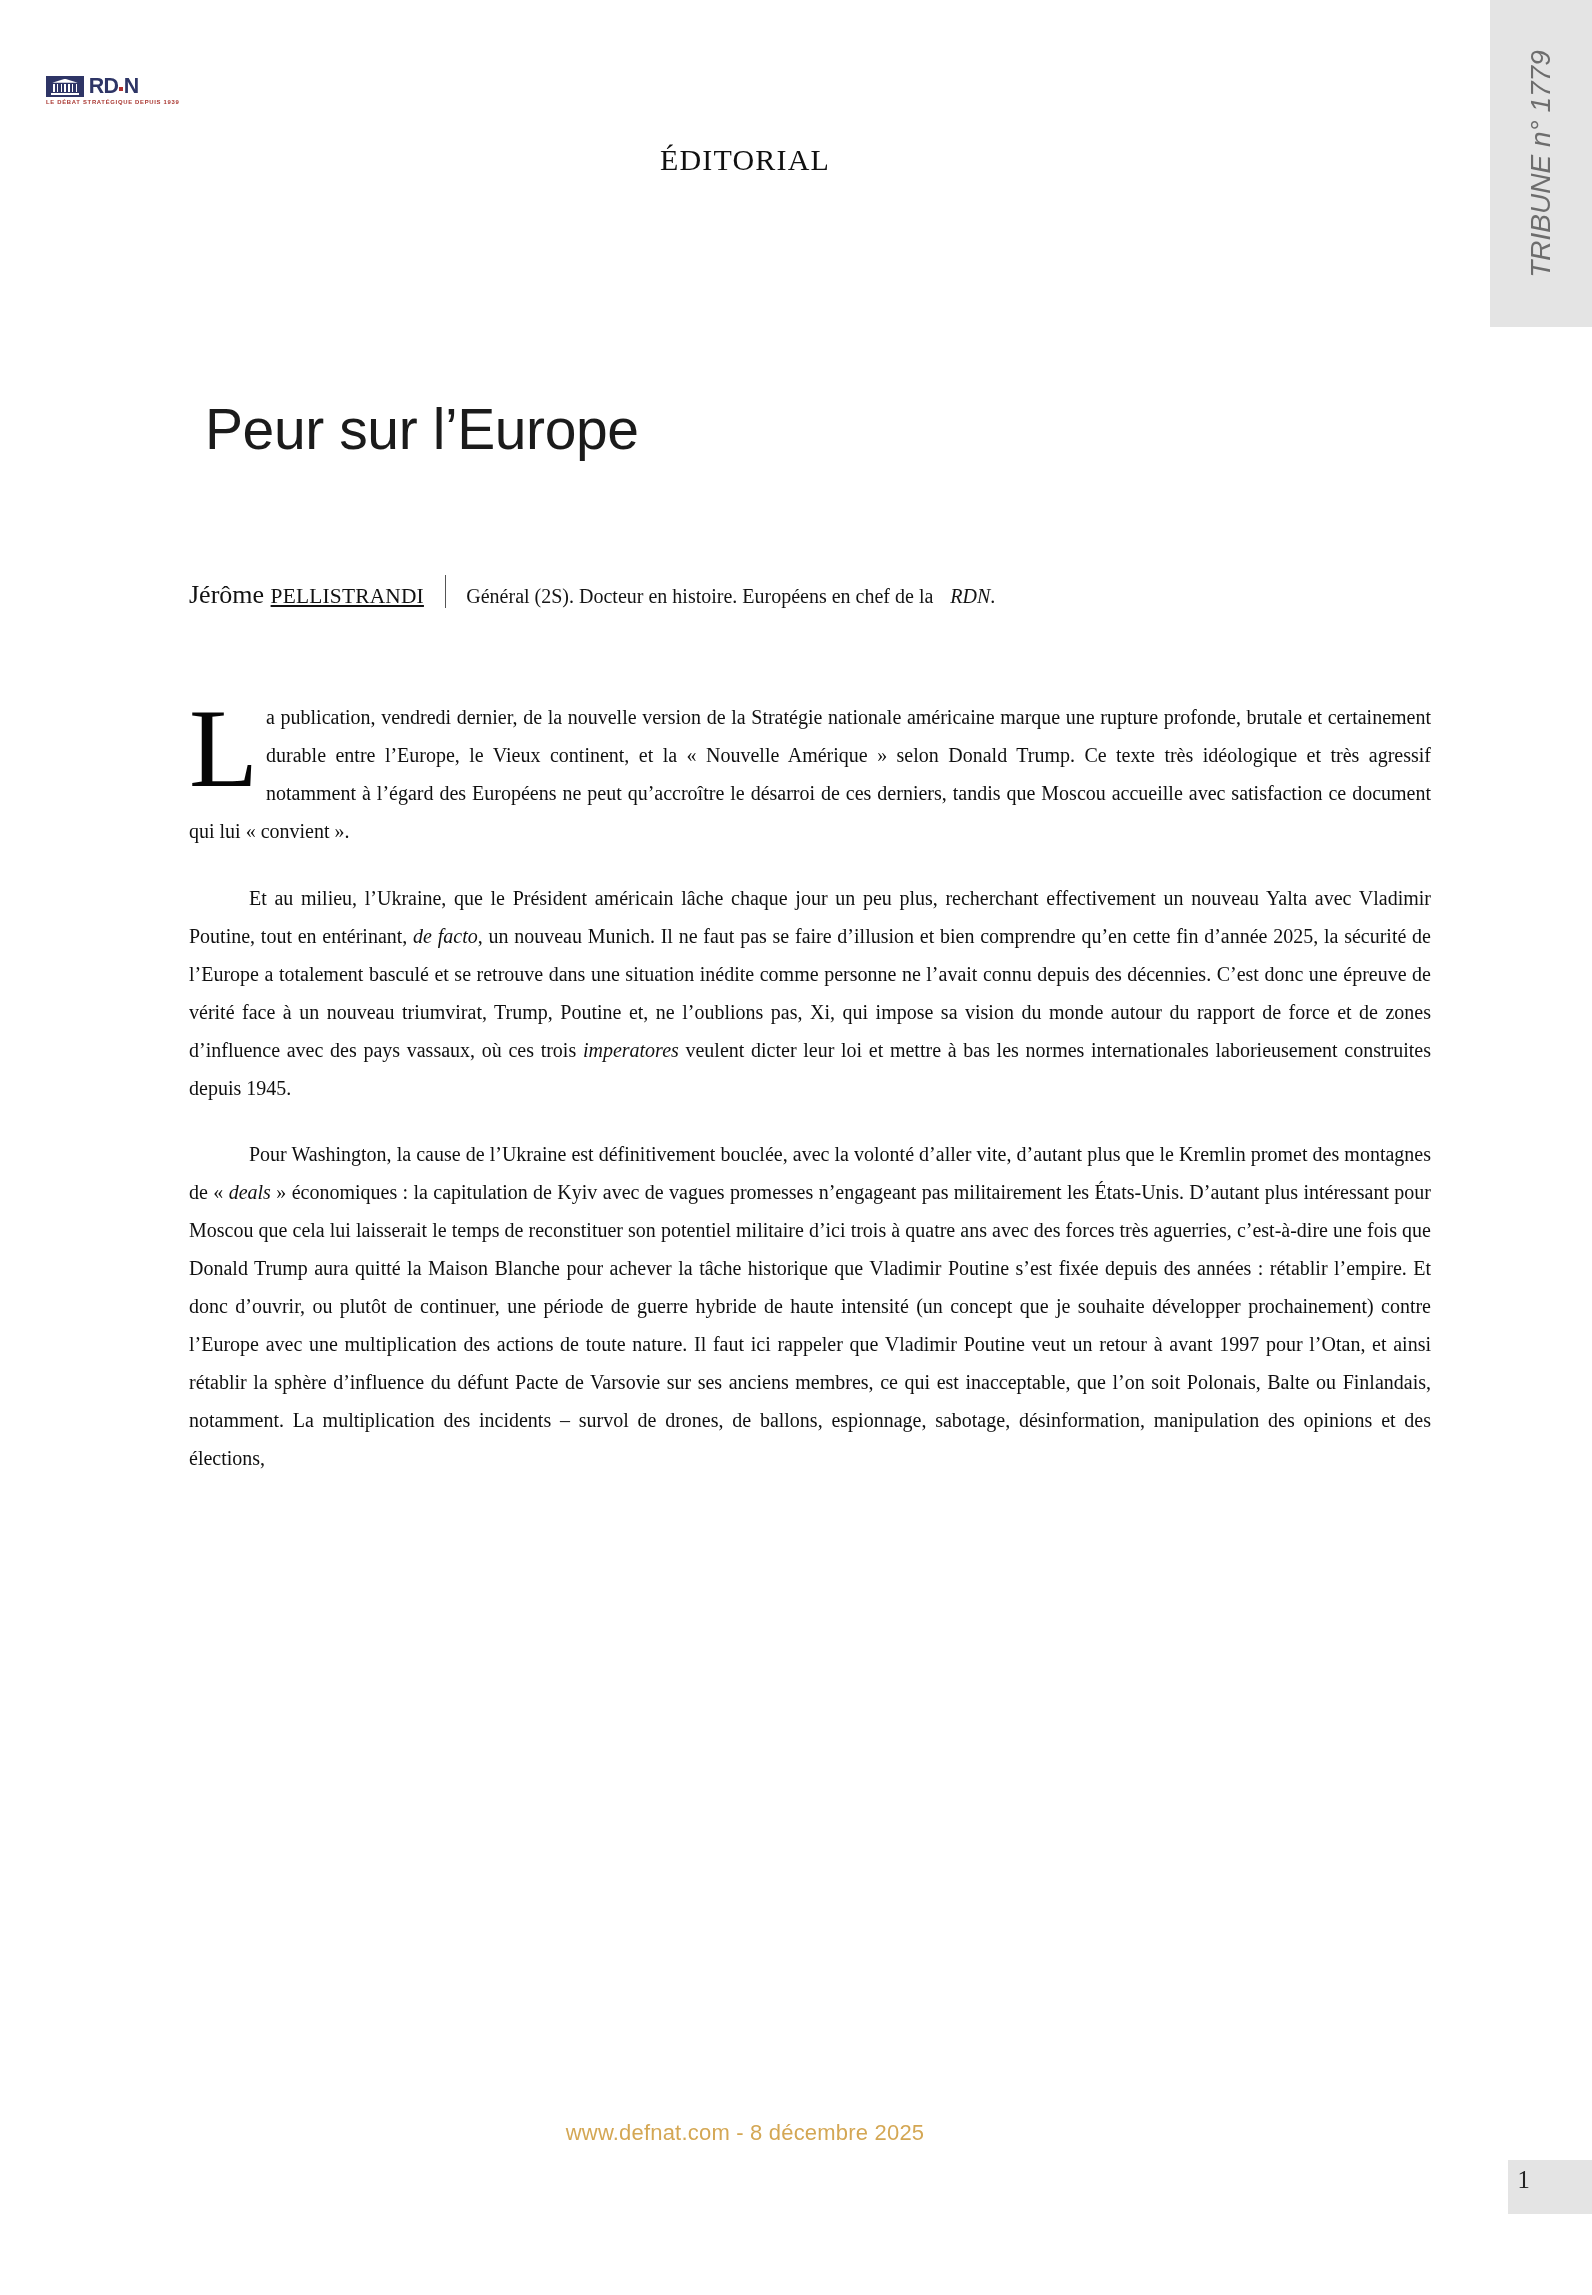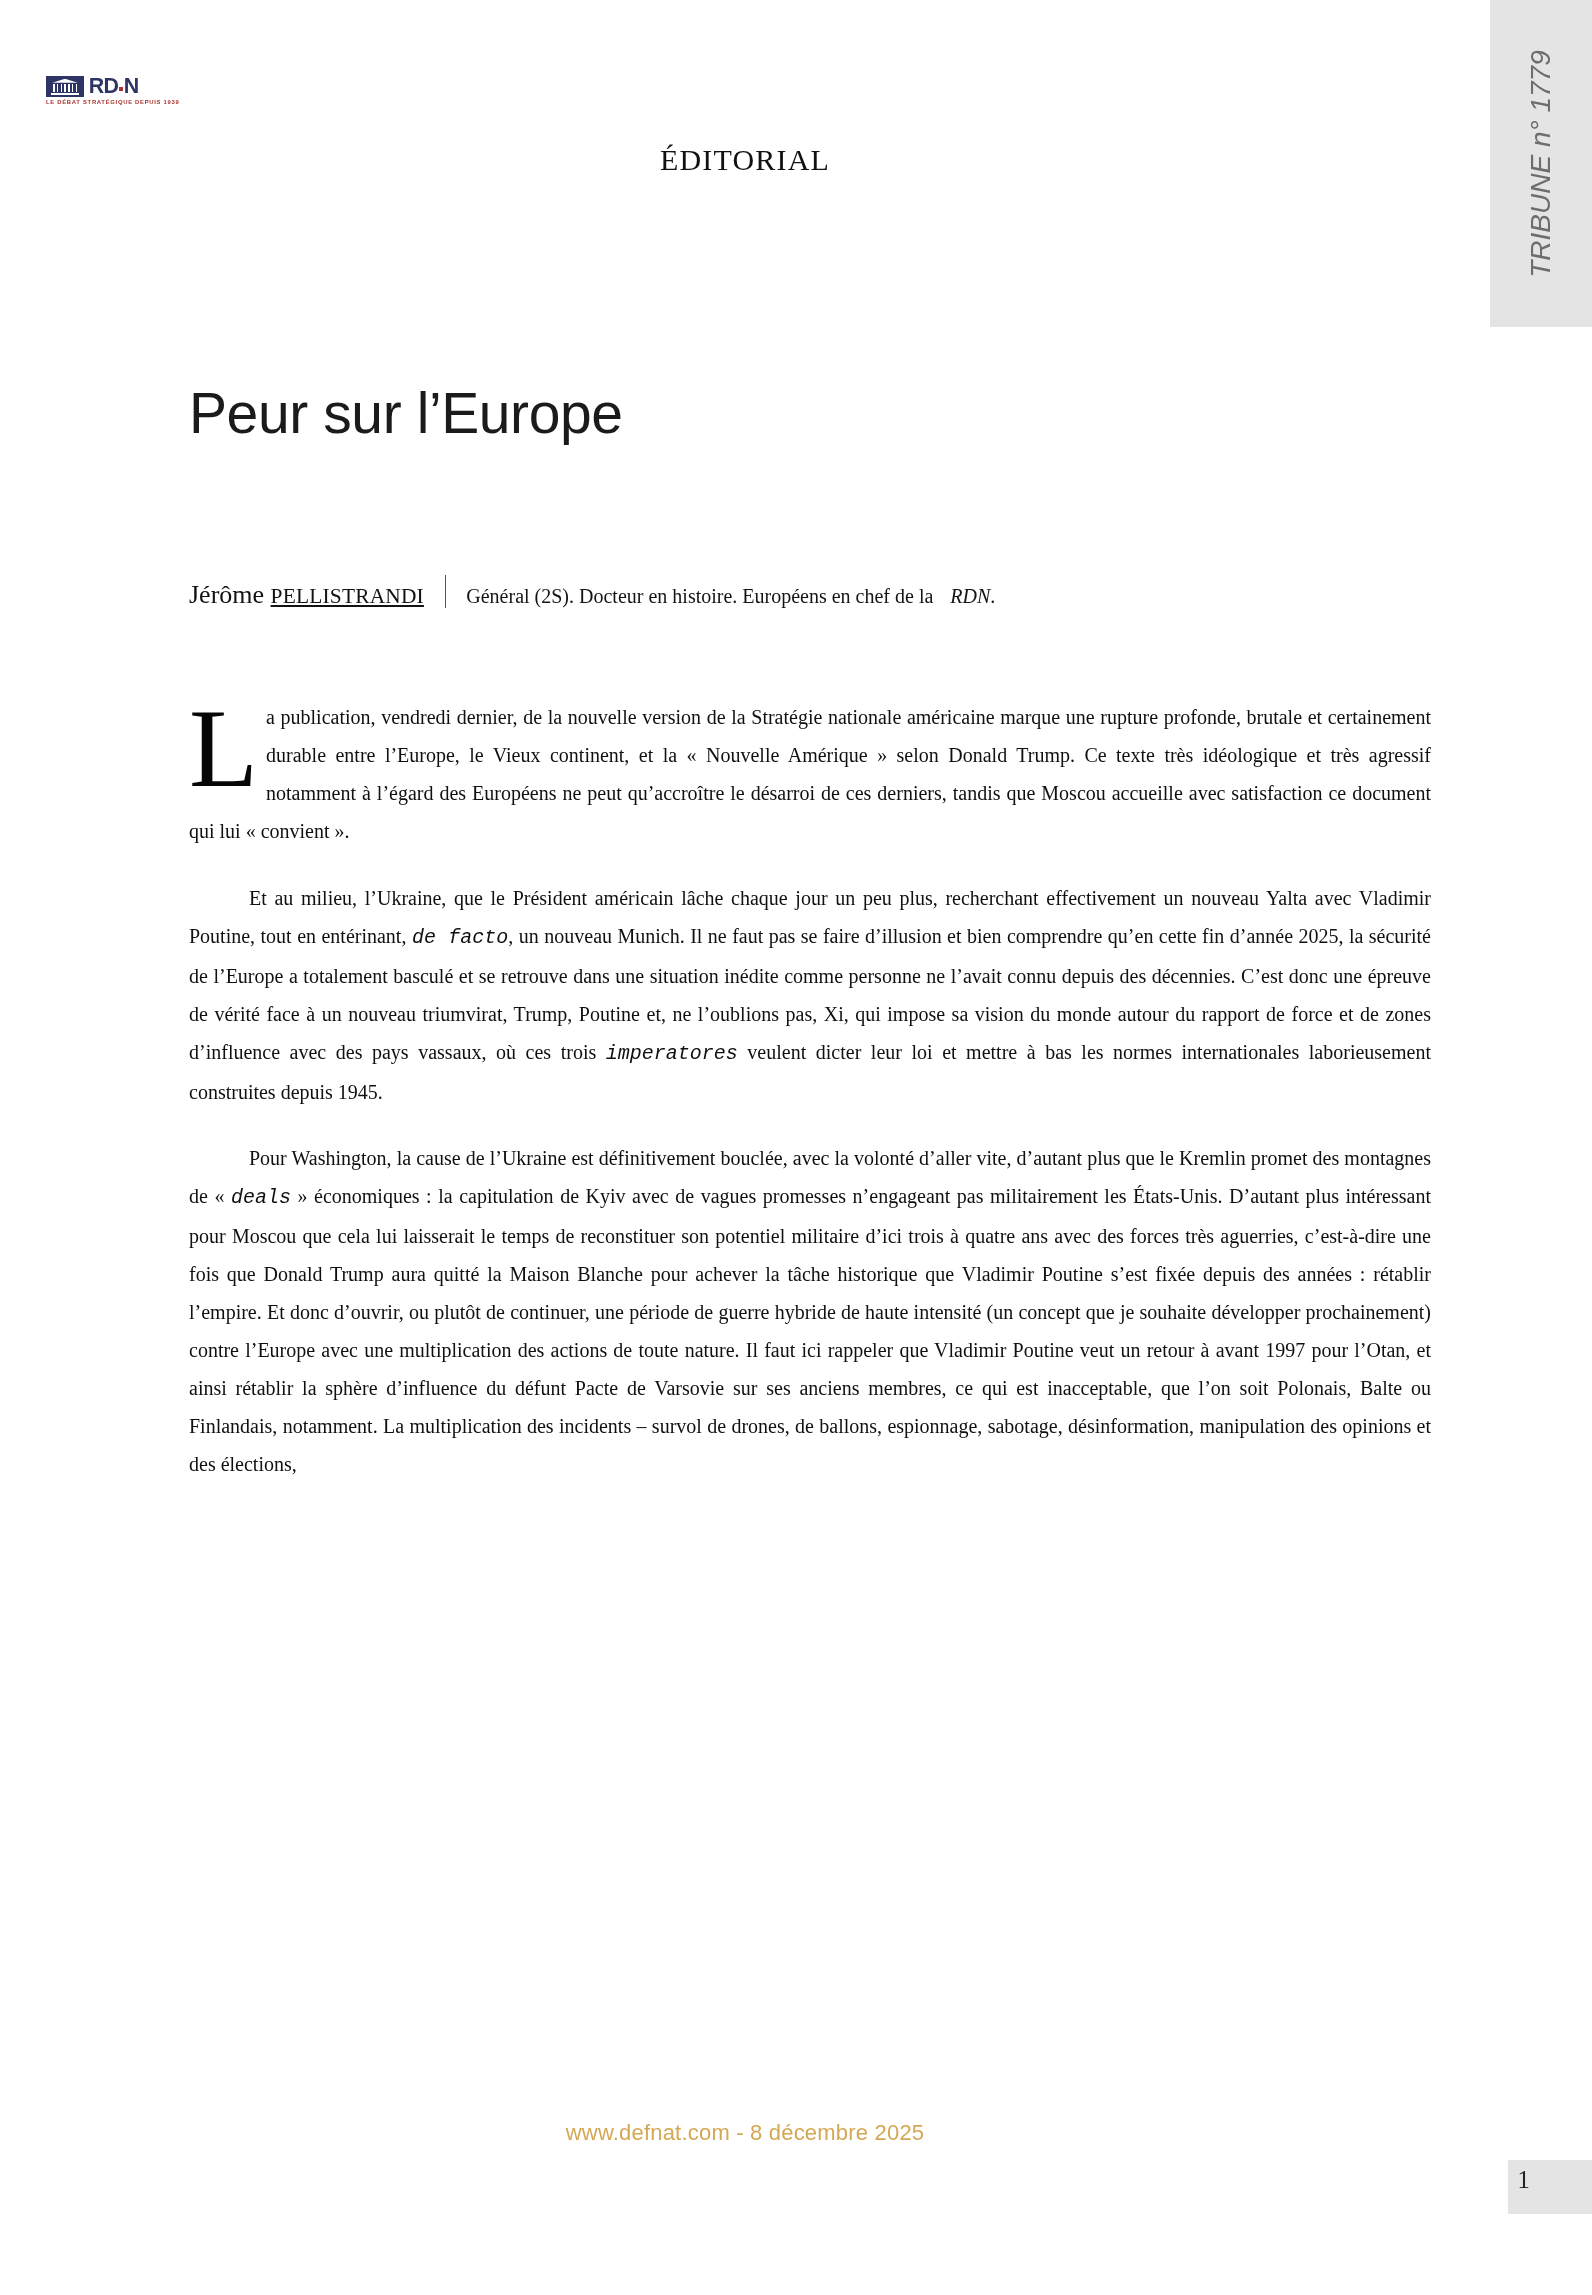--- a/index.html
+++ b/index.html
@@ -143,21 +143,21 @@
   .title {
     position: absolute;
     left: 189px;
     top: 382px;
     font-family: "Liberation Sans", sans-serif;
     font-size: 57px;
     font-weight: normal;
     color: #1b1b1b;
     letter-spacing: -0.4px;
     line-height: 63px;
-    margin: 0;
+    margin: 16px;
   }
 
   
   .byline {
     position: absolute;
     left: 189px;
     top: 570px;
     display: flex;
     align-items: baseline;
     height: 36px;
@@ -201,21 +201,21 @@
     margin: 0 0 28.6px 0;
     font-family: "Liberation Serif", serif;
     font-size: 20px;
     line-height: 38px;
     text-align: justify;
     text-justify: inter-word;
     color: #101010;
     hyphens: manual;
   }
   .body p.indent { text-indent: 60px; }
-  .body p i { font-style: italic; font-family: Liberation Mono, monospace; }
+  .body p i { font-style: italic; }
 
   .dropcap::first-letter {
     float: left;
     font-family: "Liberation Serif", serif;
     font-size: 113px;
     line-height: 94px;
     padding: 3.2px 8px 0 0;
     font-weight: normal;
     color: #060606;
   }

